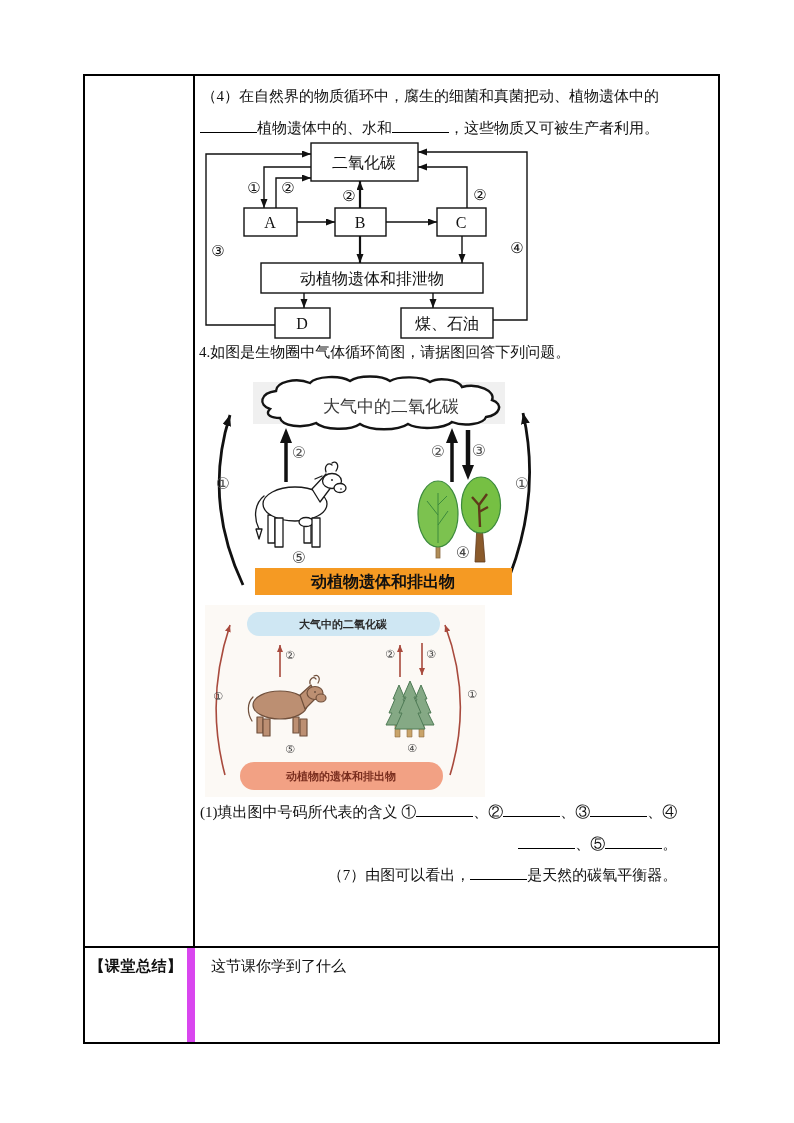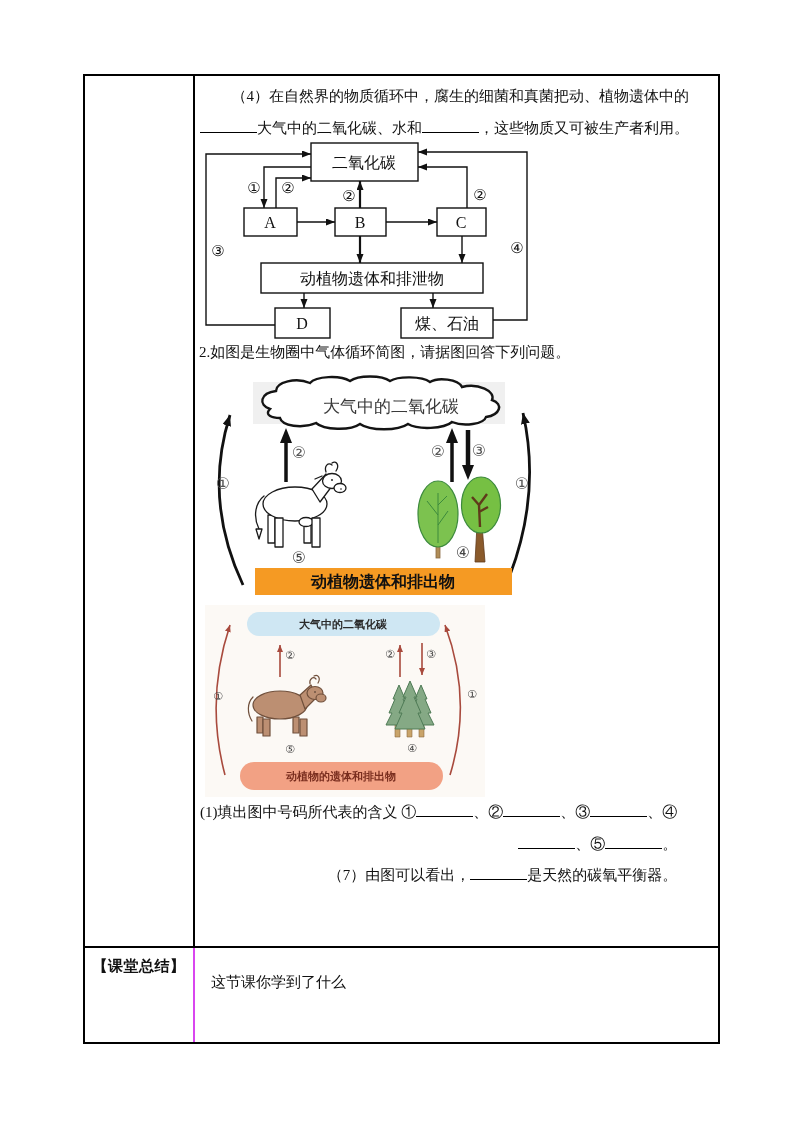--- a/index.html
+++ b/index.html
@@ -4,43 +4,43 @@
 <style>
   html,body{margin:0;padding:0;background:#fff;}
   .page{position:relative;width:794px;height:1123px;background:#fff;overflow:hidden;
         font-family:"Liberation Serif", serif;color:#111;}
   .doc-table{position:absolute;left:83px;top:74px;width:637px;height:970px;
              border:2px solid #000;box-sizing:border-box;
              display:grid;grid-template-columns:110px 1fr;grid-template-rows:872px 1fr;}
   .cell{box-sizing:border-box;}
   .c-r1c1{border-right:2px solid #000;border-bottom:2px solid #000;}
   .c-r1c2{border-bottom:2px solid #000;position:relative;}
-  .c-r2c1{border-right:2px solid #d946ef;text-align:center;padding-top:9px;
+  .c-r2c1{border-right:8px solid #d946ef;text-align:center;padding-top:9px;
           font-weight:bold;font-size:15px;letter-spacing:0.5px;}
-  .c-r2c2{padding:25px 4px 0 16px;font-size:15px;}
+  .c-r2c2{padding:9px 4px 0 16px;font-size:15px;}
   .abs{position:absolute;}
   .para{font-size:15px;line-height:32px;white-space:nowrap;text-align:right;}
   .u{display:inline-block;width:57px;height:14px;border-bottom:1.5px solid #000;
      vertical-align:baseline;}
   svg{display:block;font-family:"Liberation Serif", serif;}
   .svgtxt{font-size:15px;}
 </style>
 </head>
 <body>
 
 <div class="page">
   <div class="doc-table">
 
     <div class="cell c-r1c1"></div>
 
     <div class="cell c-r1c2">
 
       <div class="abs para" style="left:5px;top:4px;">
         <div><span>（4）在自然界的物质循环中，腐生的细菌和真菌把动、植物遗体中的</span></div>
-        <div><span class="u"></span><span>大气中的二氧化碳、水和</span><span class="u"></span><span>，这些物质又可被生产者利用。</span></div>
+        <div><span class="u"></span><span>植物遗体中的、水和</span><span class="u"></span><span>，这些物质又可被生产者利用。</span></div>
       </div>
 
       <svg class="abs" style="left:4px;top:64px;" width="340" height="212" viewBox="0 0 340 212">
         <defs>
           <marker id="ah" markerUnits="userSpaceOnUse" markerWidth="10" markerHeight="8" refX="9" refY="3.5" orient="auto">
             <polygon points="0,0 9,3.5 0,7" fill="#111"></polygon>
           </marker>
         </defs>
         <g stroke="#111" stroke-width="1.4" fill="none">
 
@@ -82,21 +82,21 @@
           <text x="55" y="53">①</text>
           <text x="89" y="53">②</text>
           <text x="150" y="61">②</text>
           <text x="281" y="60">②</text>
           <text x="19" y="116">③</text>
           <text x="318" y="113">④</text>
         </g>
       </svg>
 
       <div class="abs para" style="left:4px;top:260px;">
-        <span>2.如图是生物圈中气体循环简图，请据图回答下列问题。</span>
+        <span>4.如图是生物圈中气体循环简图，请据图回答下列问题。</span>
       </div>
 
       <svg class="abs" style="left:5px;top:299px;" width="340" height="228" viewBox="0 0 340 228">
         <defs>
           <marker id="ah2" markerUnits="userSpaceOnUse" markerWidth="13" markerHeight="11" refX="11" refY="4.5" orient="auto">
             <polygon points="0,0 11,4.5 0,9" fill="#111"></polygon>
           </marker>
         </defs>
         <rect x="53" y="7" width="252" height="42" fill="#f0f0f0"></rect>
 

